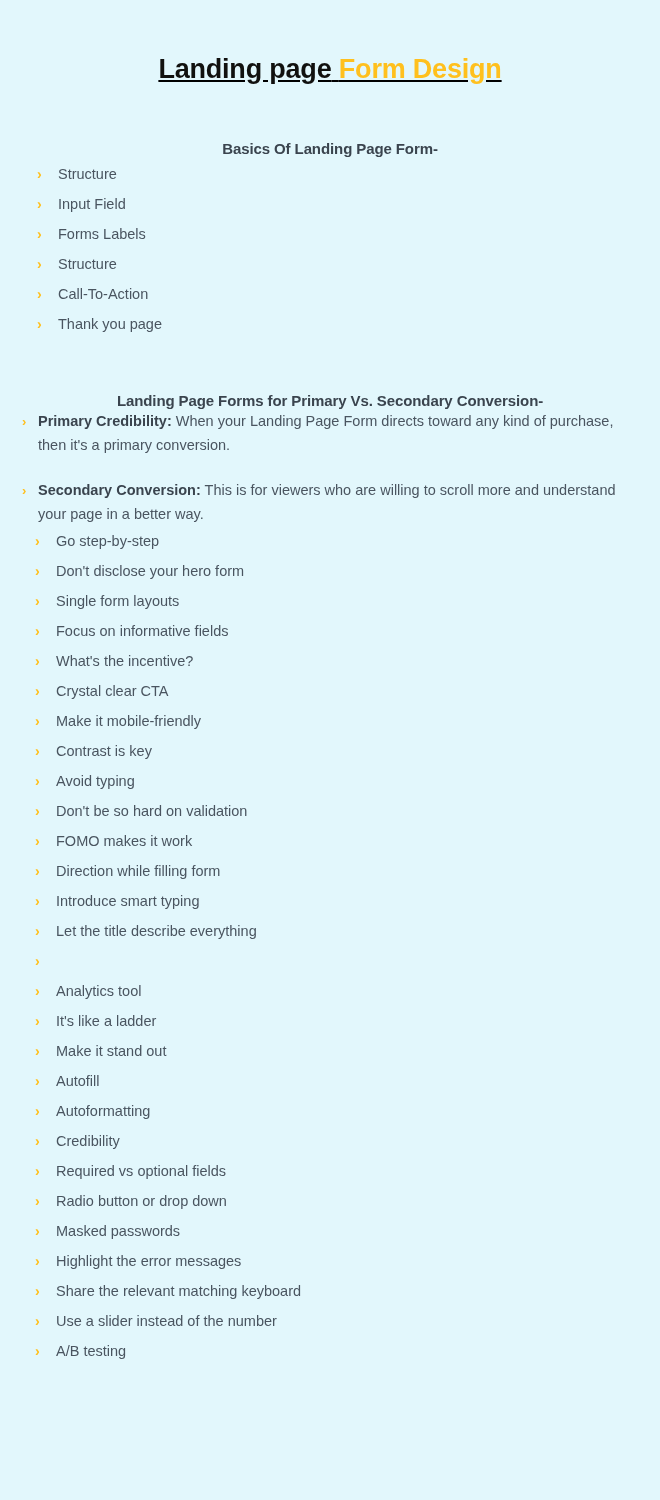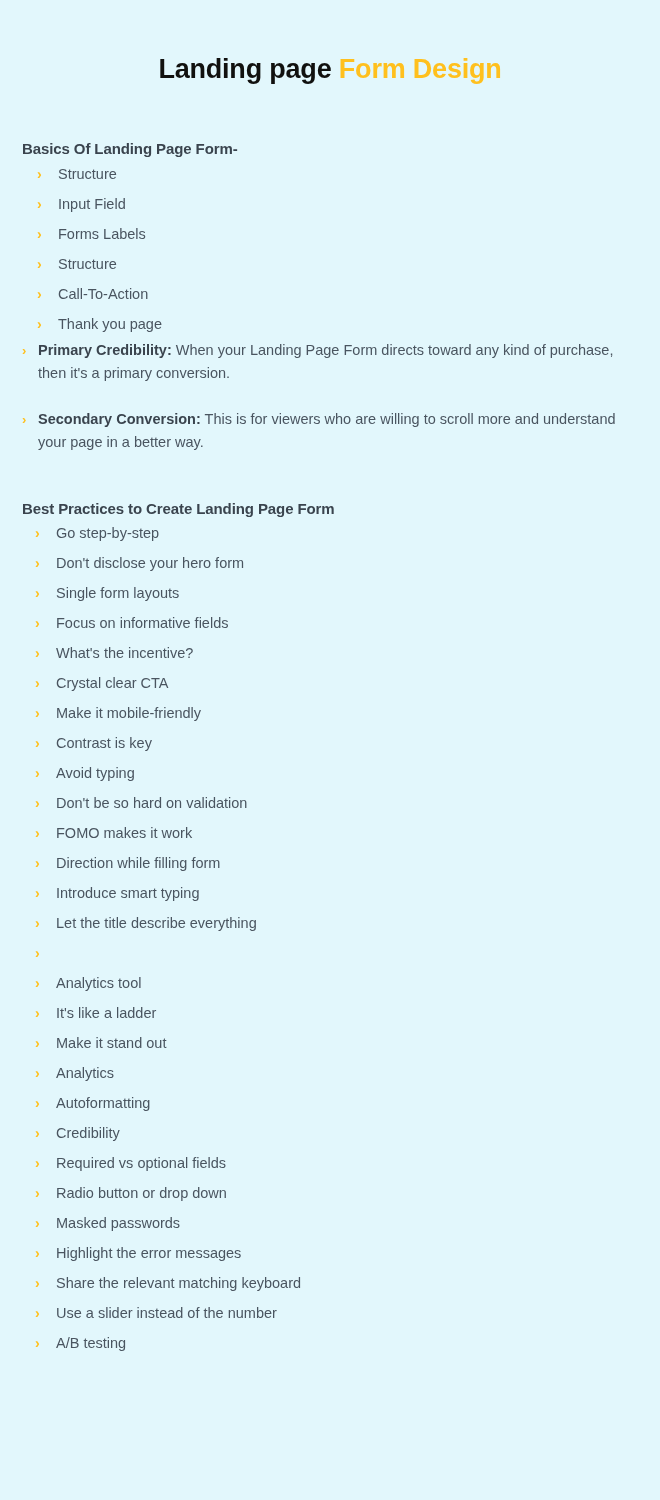--- a/index.html
+++ b/index.html
@@ -24,34 +24,36 @@
 
   
   .title {
     text-align: center;
     font-size: 27px;
     font-weight: bold;
     letter-spacing: -0.2px;
     padding-top: 35px;
     line-height: 1.2;
     white-space: nowrap;
+    text-decoration: underline;
   }
   .title .t-dark { color: #11110f; }
   .title .t-accent { color: #ffc01e; }
 
   
   .section {
     padding: 0 22px;
   }
   .heading {
     font-size: 15px;
     font-weight: bold;
     color: #3a444e;
     letter-spacing: -0.1px;
     line-height: 1.3;
+    text-align: center;
   }
 
   
   ul.chev-list {
     list-style: none;
     margin: 0;
     padding: 0;
   }
   ul.chev-list > li {
     position: relative;
@@ -151,28 +153,28 @@
           <span>Call-To-Action</span>
         </li>
         <li>
           <span class="chev">›</span>
           <span>Thank you page</span>
         </li>
       </ul>
   </div>
 
   <div class="section">
+    <div class="heading block-conv-heading">Landing Page Forms for Primary Vs. Secondary Conversion-</div>
     <ul class="para-list block-conv-list" id="list-conversion">
         <li><span class="chev">›</span><span class="lead">Primary Credibility:</span><span> When your Landing Page Form directs toward any kind of purchase, then it's a primary conversion.</span></li>
         <li><span class="chev">›</span><span class="lead">Secondary Conversion:</span><span> This is for viewers who are willing to scroll more and understand your page in a better way.</span></li>
       </ul>
   </div>
 
   <div class="section">
-    <div class="heading block-best-heading">Best Practices to Create Landing Page Form</div>
     <ul class="chev-list block-best-list" id="list-best">
         <li>
           <span class="chev">›</span>
           <span>Go step-by-step</span>
         </li>
         <li>
           <span class="chev">›</span>
           <span>Don't disclose your hero form</span>
         </li>
         <li>
@@ -233,21 +235,21 @@
         <li>
           <span class="chev">›</span>
           <span>It's like a ladder</span>
         </li>
         <li>
           <span class="chev">›</span>
           <span>Make it stand out</span>
         </li>
         <li>
           <span class="chev">›</span>
-          <span>Analytics</span>
+          <span>Autofill</span>
         </li>
         <li>
           <span class="chev">›</span>
           <span>Autoformatting</span>
         </li>
         <li>
           <span class="chev">›</span>
           <span>Credibility</span>
         </li>
         <li>

